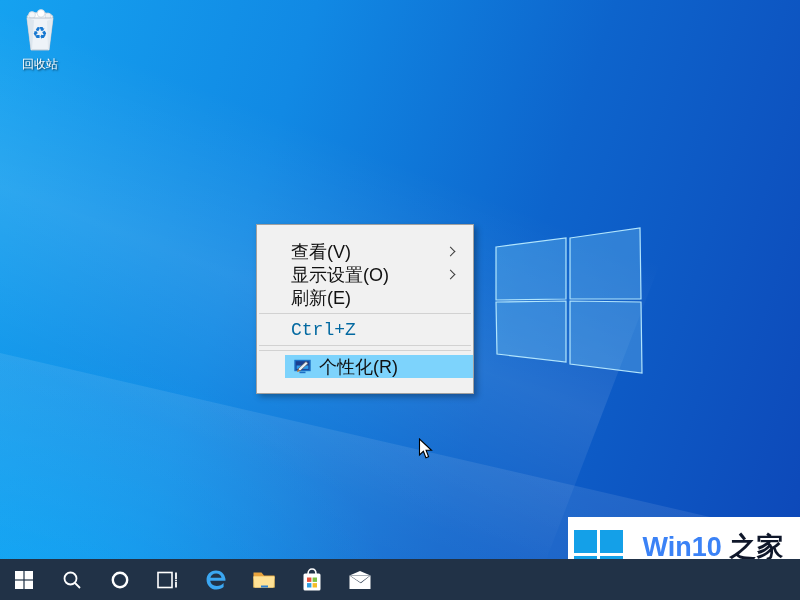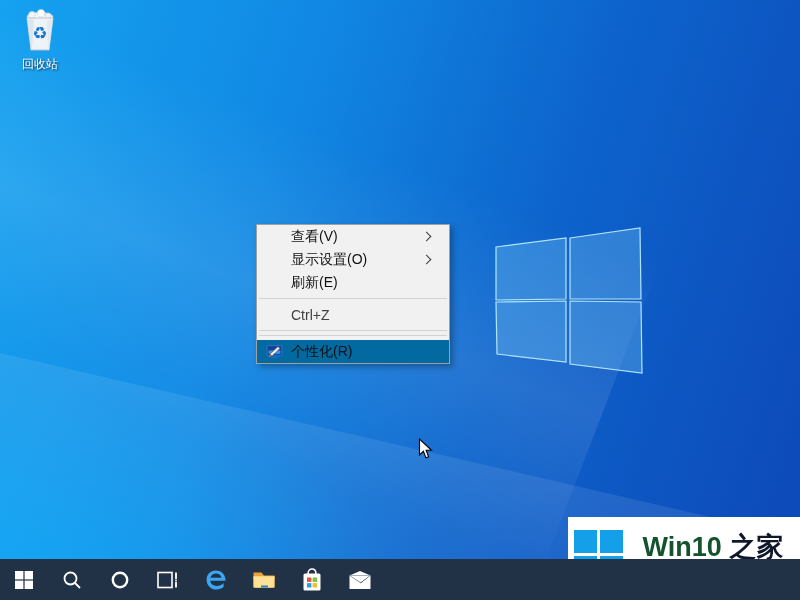--- a/index.html
+++ b/index.html
@@ -20,42 +20,42 @@
     background:linear-gradient(to bottom, rgba(255,255,255,0.09) 0%, rgba(255,255,255,0.03) 55%, rgba(255,255,255,0) 100%); }
   .logo-svg { position:absolute; inset:0; }
 
   
   .desktop-icon { position:absolute; left:8px; top:8px; width:64px; text-align:center; cursor:default; }
   .desktop-icon .glyph { display:block; margin:0 auto; }
   .desktop-icon .label { display:inline-block; margin-top:1px; font-size:12px; color:#fff;
     text-shadow:1px 1px 2px rgba(0,0,0,0.75); }
 
   
-  .ctx-menu { position:absolute; left:256px; top:224px; width:194px;
-    background:#f1f1f1; border:1px solid #a0a0a0; padding:0 0;
-    box-shadow:3px 3px 6px rgba(0,0,0,0.30); font-size:14px; color:#111; }
+  .ctx-menu { position:absolute; left:256px; top:224px; width:218px;
+    background:#f1f1f1; border:1px solid #a0a0a0; padding:15px 0;
+    box-shadow:3px 3px 6px rgba(0,0,0,0.30); font-size:18px; color:#111; }
   .mi { position:relative; display:flex; align-items:center; height:23px; padding-left:34px; padding-right:6px; }
-  .mi.hovered { background:#0369a1; }
+  .mi.hovered { background:#7dd3fc;margin-left:28px; }
   .mi.disabled .mi-label { color:#9f9f9f; }
   .mi-label { flex:1; white-space:nowrap; }
-  .mi-shortcut { margin-right:36px; color:#404040; }
+  .mi-shortcut { margin-right:36px; color:#0369a1;font-family:Liberation Mono, monospace; }
   .mi-arrow { width:7px; height:7px; border-top:1.3px solid #3b3b3b; border-right:1.3px solid #3b3b3b;
     transform:rotate(45deg); margin-right:13px; }
   .mi-iconbox { position:absolute; left:9px; top:4px; width:18px; height:16px; }
   .ctx-sep { height:1px; background:#d2d2d2; margin:4px 2px; }
 
   
   .watermark { position:absolute; left:568px; top:517px; width:232px; height:76px; background:#ffffff;
     display:flex; align-items:center; padding:6px 8px 6px 6px; }
   .wm-logo { width:50px; height:50px; display:grid; grid-template-columns:23px 23px; grid-template-rows:23px 23px;
     gap:3px; margin-right:10px; }
   .wm-logo div { background:#14a0e8; }
   .wm-text { flex:1; text-align:center; }
   .wm-title { font-size:27px; font-weight:bold; letter-spacing:0; line-height:1.05; white-space:nowrap; }
-  .wm-title .t-black { color:#14532d;text-align:right; }
+  .wm-title .t-black { color:#3b82f6;text-align:right; }
   .wm-title .t-blue { color:#0f172a; }
   .wm-url { font-size:12.5px; color:#6f6f6f; margin-top:2px; white-space:nowrap; }
 
   
   .taskbar { position:absolute; left:0; bottom:0; width:800px; height:41px; background:#213247;
     display:flex; align-items:stretch; z-index:5; }
   .tb-btn { width:48px; display:flex; align-items:center; justify-content:center; }
   .tb-btn svg { display:block; }
 
   

